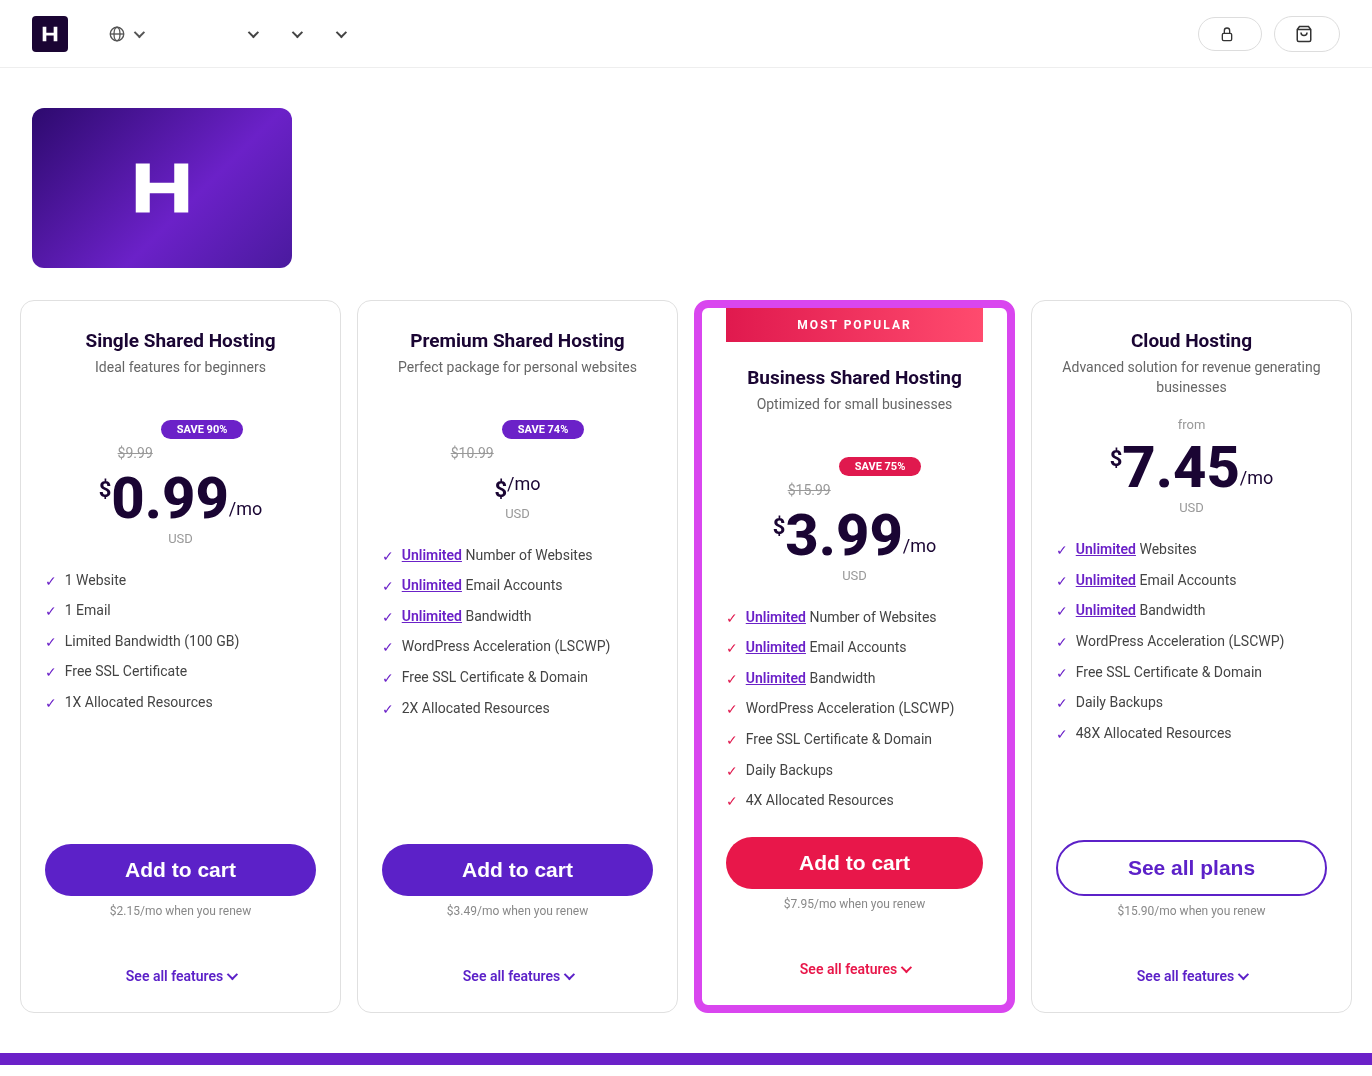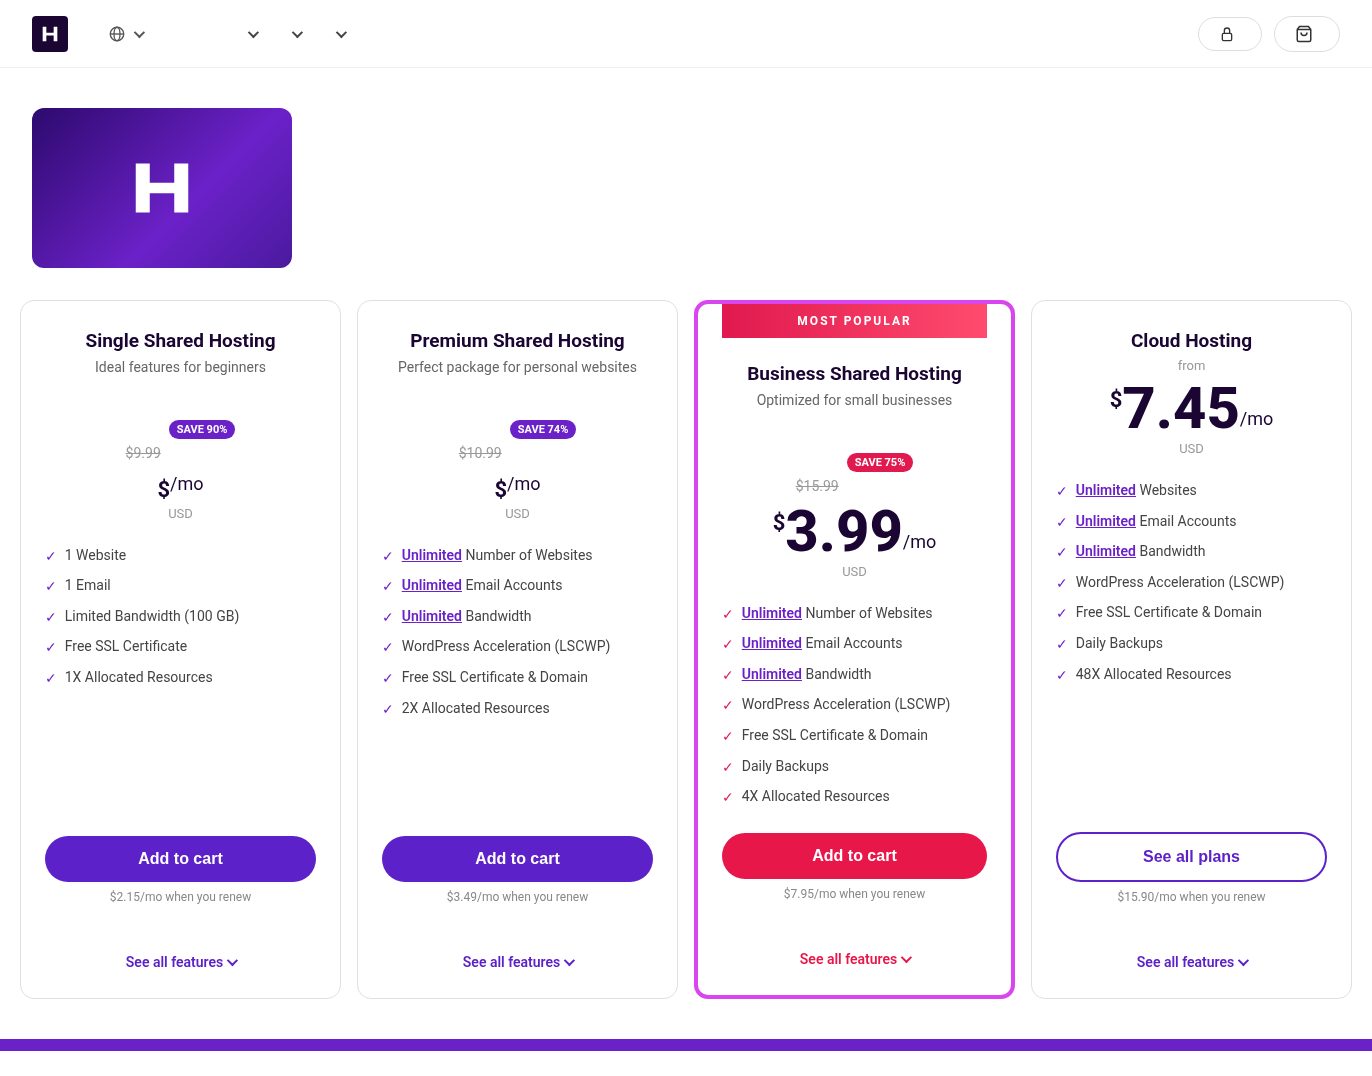--- a/index.html
+++ b/index.html
@@ -26,47 +26,47 @@
     .hero-image { width: 260px; height: 160px; background: linear-gradient(135deg, #2d0a6e 0%, #6b21c8 60%, #4a1a9e 100%); border-radius: 12px; display: flex; align-items: center; justify-content: center; flex-shrink: 0; }
     .hero-h-logo { width: 70px; height: 70px; }
     .hero-title { font-size: 44px; font-weight: 800; color: #1a0533; line-height: 1.15; }
 
     
     .pricing-section { padding: 0 20px 40px; }
     .cards-grid { display: grid; grid-template-columns: repeat(4, 1fr); gap: 16px; max-width: 1340px; margin: 0 auto; }
 
     
     .card { border: 1.5px solid #e0e0e0; border-radius: 14px; padding: 28px 24px 24px; background: #fff; position: relative; display: flex; flex-direction: column; }
-    .card-popular { border: 4px solid #d946ef; padding-top: 0; overflow: hidden; justify-content: flex-end; }
+    .card-popular { border: 8px solid #d946ef; padding-top: 0; overflow: hidden; justify-content: flex-end; }
     .popular-badge { background: linear-gradient(90deg, #e0194e, #ff4b6e); color: #fff; text-align: center; padding: 10px 0; font-size: 12px; font-weight: 700; letter-spacing: 2px; text-transform: uppercase; margin-bottom: 24px; }
 
     .card-title { font-size: 19px; font-weight: 700; color: #1a0533; text-align: center; margin-bottom: 6px; }
     .card-subtitle { font-size: 14px; color: #666; text-align: center; margin-bottom: 20px; line-height: 1.4; }
 
     
     .price-row { display: flex; align-items: center; gap: 8px; justify-content: center; margin-bottom: 4px; }
     .original-price { font-size: 14px; color: #999; text-decoration: line-through; margin-top: 47px; }
-    .save-badge { background: #6b21c8; color: #fff; font-size: 11px; font-weight: 700; padding: 3px 8px; border-radius: 12px; }
+    .save-badge { background: #6b21c8; color: #fff; font-size: 11px; font-weight: 700; padding: 3px 16px; border-radius: 12px; }
     .save-badge-red { background: #e0194e; }
     .main-price { display: flex; align-items: flex-start; justify-content: center; margin: 4px 0; }
     .price-dollar { font-size: 22px; font-weight: 700; color: #1a0533; margin-top: 8px; }
     .price-amount { font-size: 58px; font-weight: 800; color: #1a0533; line-height: 1; }
     .price-mo { font-size: 18px; color: #1a0533; align-self: flex-end; padding-bottom: 8px; }
     .price-currency { font-size: 13px; color: #999; text-align: center; margin-bottom: 16px; }
     .from-label { font-size: 13px; color: #999; text-align: center; margin-bottom: 2px; }
 
     
     .features-list { list-style: none; margin: 4px 0 20px; flex: 1; }
     .features-list li { display: flex; align-items: flex-start; gap: 8px; font-size: 14px; color: #444; padding: 5px 0; line-height: 1.4; }
     .check-icon { color: #6b21c8; font-size: 14px; margin-top: 1px; flex-shrink: 0; }
     .check-icon-pink { color: #e0194e; }
     .unlimited-link { color: #6b21c8; text-decoration: underline; font-weight: 600; }
 
     
-    .btn-add-cart { width: 100%; padding: 14px; border-radius: 28px; border: none; font-size: 16px; font-weight: 700; cursor: pointer; margin-bottom: 8px; }
+    .btn-add-cart { width: 100%; padding: 14px; border-radius: 28px; border: none; font-size: 21px; font-weight: 700; cursor: pointer; margin-bottom: 8px; }
     .btn-purple { background: #5c21c8; color: #fff; }
     .btn-pink { background: #e8174a; color: #fff; }
     .btn-outline-purple { background: transparent; border: 2px solid #5c21c8; color: #5c21c8; margin-top: 28px; }
 
     .renew-price { font-size: 12px; color: #888; text-align: center; margin-bottom: 10px; }
 
     
     .see-all { display: flex; align-items: center; justify-content: center; gap: 4px; font-size: 14px; color: #5c21c8; cursor: pointer; font-weight: 600; padding: 4px 0; margin-top: 36px; }
     .see-all-pink { color: #e8174a; }
 
@@ -154,20 +154,21 @@
   <div class="cards-grid" id="cards-container">
   <div class="card">
         <div class="card-title">Single Shared Hosting</div>
         <div class="card-subtitle">Ideal features for beginners</div>
         <div class="price-row">
           <span class="original-price">$9.99</span>
           <span class="save-badge">SAVE 90%</span>
         </div>
         <div class="main-price">
     <span class="price-dollar">$</span>
+    <span class="price-amount">0.99</span>
     <span class="price-mo">/mo</span>
   </div>
         <div class="price-currency">USD</div>
         <ul class="features-list">
           <li>
             <span class="check-icon">✓</span>
             <span>1 Website</span>
           </li>
           <li>
             <span class="check-icon">✓</span>
@@ -284,20 +285,21 @@
         </ul>
         <button class="btn-add-cart btn-pink">Add to cart</button>
         <div class="renew-price">$7.95/mo when you renew</div>
         <div class="see-all see-all-pink">
     <span>See all features</span>
     <span class="chevron" style="width:8px;height:8px;border-color:currentColor;"></span>
   </div>
       </div>
       <div class="card">
         <div class="card-title">Cloud Hosting</div>
+        <div class="card-subtitle">Advanced solution for revenue generating businesses</div>
         <div class="from-label">from</div>
         <div class="main-price">
     <span class="price-dollar">$</span>
     <span class="price-amount">7.45</span>
     <span class="price-mo">/mo</span>
   </div>
         <div class="price-currency">USD</div>
         <ul class="features-list">
           <li>
             <span class="check-icon">✓</span>

